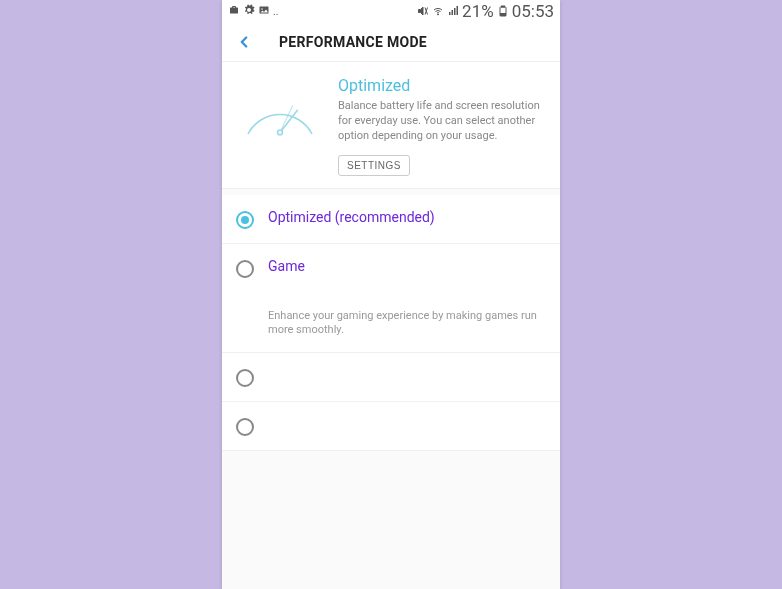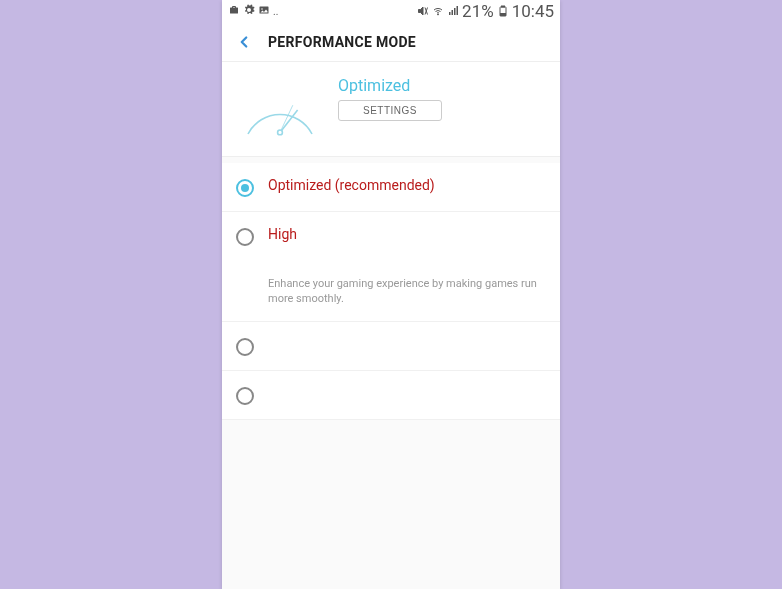--- a/index.html
+++ b/index.html
@@ -48,21 +48,21 @@
     display: flex;
     align-items: center;
     justify-content: center;
     cursor: pointer;
   }
   .header-title {
     font-size: 14px;
     font-weight: 700;
     letter-spacing: 0.3px;
     color: #222;
-    margin-left: 10px;
+    margin-left: 21px;
   }
   .hero {
     background: #fff;
     padding: 14px 14px 12px 14px;
     display: flex;
     gap: 14px;
     border-bottom: 1px solid #eee;
     margin-bottom: 6px;
   }
   .gauge { flex: 0 0 88px; display:flex; align-items:flex-start; justify-content:center; padding-top:8px;}
@@ -76,21 +76,21 @@
   .hero-desc {
     color: #888;
     font-size: 11px;
     line-height: 1.35;
     margin-bottom: 10px;
   }
   .settings-btn {
     display: inline-block;
     border: 1px solid #ccc;
     border-radius: 3px;
-    padding: 4px 24px;
+    padding: 4px 8px;
     font-size: 10px;
     letter-spacing: 0.5px;
     color: #666;
     background: #fff;
     cursor: pointer;
   }
   .list { background: #fff; }
   .option {
     display: flex;
     align-items: flex-start;
@@ -115,21 +115,21 @@
     content: "";
     position: absolute;
     left: 3px; top: 3px;
     width: 8px; height: 8px;
     border-radius: 50%;
     background: #4cc0e0;
   }
   .option-text { flex: 1; }
   .option-title {
     font-size: 14px;
-    color: #b91c1c;
+    color: #6d28d9;
     margin-bottom: 2px;
   }
   .option-desc {
     font-size: 11px;
     color: #999;
     line-height: 1.35;
     margin-top: 35px;
   }
 </style>
 </head>
@@ -179,21 +179,21 @@
           </svg>
       </span>
       <span>21%</span>
       <span>
         <svg viewBox="0 0 24 24" fill="none" stroke="#555" stroke-width="2">
             <rect x="6" y="4" width="12" height="18" rx="1"></rect>
             <rect x="9" y="2" width="6" height="2" fill="#555"></rect>
             <rect x="7" y="17" width="10" height="4" fill="#555"></rect>
           </svg>
       </span>
-      <span>10:45</span>
+      <span>05:53</span>
     </div>
   </div>
 
   <div class="header">
     <div class="back-icon">
       <svg width="18" height="18" viewBox="0 0 24 24" fill="none" stroke="#3a8fd6" stroke-width="3" stroke-linecap="round" stroke-linejoin="round">
           <polyline points="15 18 9 12 15 6"></polyline>
         </svg>
     </div>
     <div class="header-title">PERFORMANCE MODE</div>
@@ -203,35 +203,36 @@
     <div class="gauge">
       <svg width="80" height="60" viewBox="0 0 100 70">
         <path d="M10 60 A 45 45 0 0 1 90 60" fill="none" stroke="#9ad9e8" stroke-width="2"></path>
         <line x1="50" y1="58" x2="72" y2="30" stroke="#9ad9e8" stroke-width="2"></line>
         <line x1="50" y1="58" x2="66" y2="24" stroke="#9ad9e8" stroke-width="1"></line>
         <circle cx="50" cy="58" r="3" fill="#fff" stroke="#9ad9e8" stroke-width="2"></circle>
       </svg>
     </div>
     <div class="hero-right">
       <div class="hero-title">Optimized</div>
+      <div class="hero-desc">Balance battery life and screen resolution for everyday use. You can select another option depending on your usage.</div>
       <button class="settings-btn">SETTINGS</button>
     </div>
   </div>
 
   <div class="list">
     <div class="option">
       <div class="radio selected"></div>
       <div class="option-text">
         <div class="option-title">Optimized (recommended)</div>
       </div>
     </div>
     <div class="option">
       <div class="radio"></div>
       <div class="option-text">
-        <div class="option-title">High</div>
+        <div class="option-title">Game</div>
         <div class="option-desc">Enhance your gaming experience by making games run more smoothly.</div>
       </div>
     </div>
     <div class="option">
       <div class="radio"></div>
     </div>
     <div class="option">
       <div class="radio"></div>
       <div class="option-text">
       </div>

